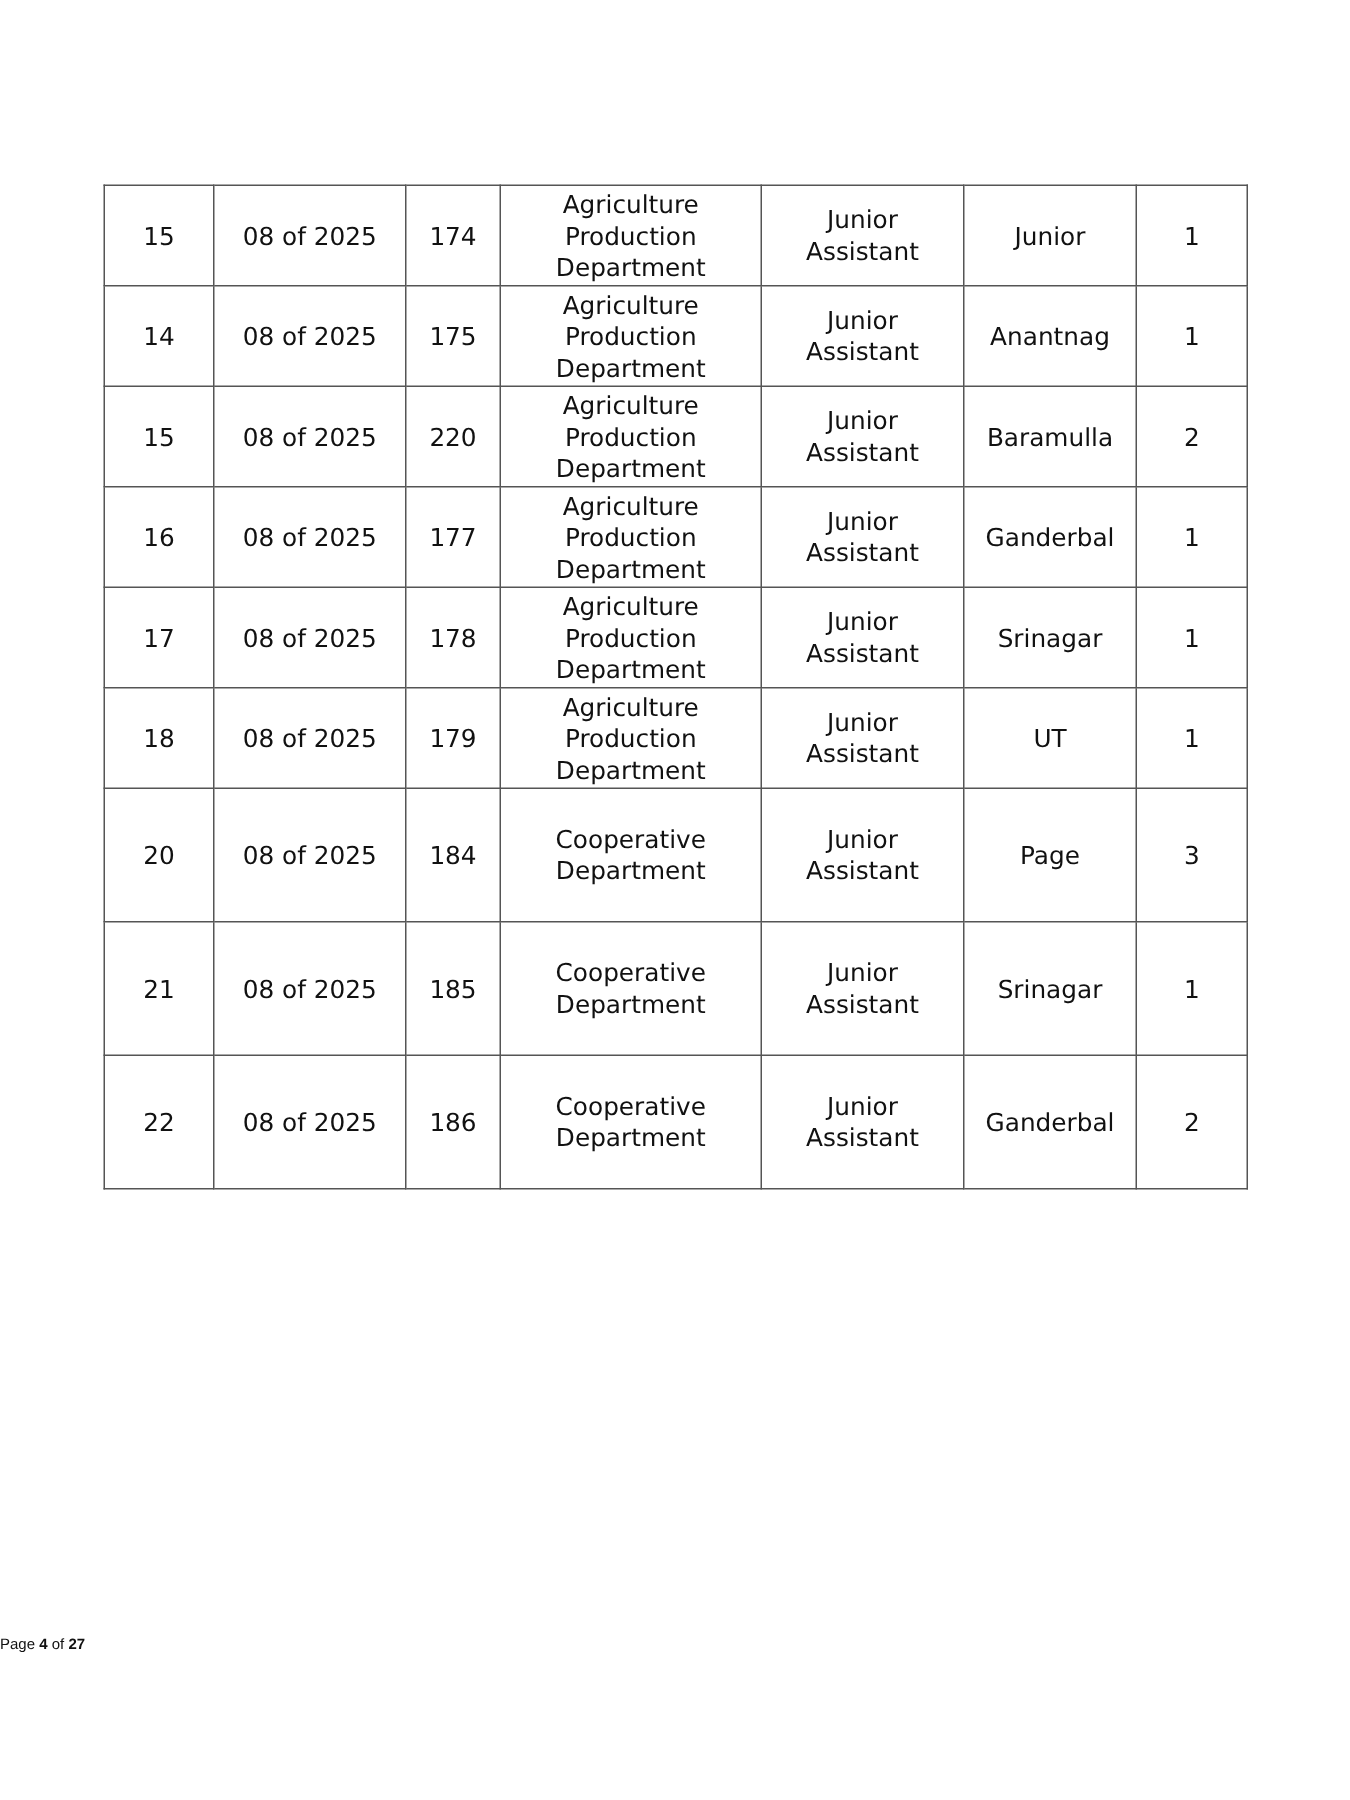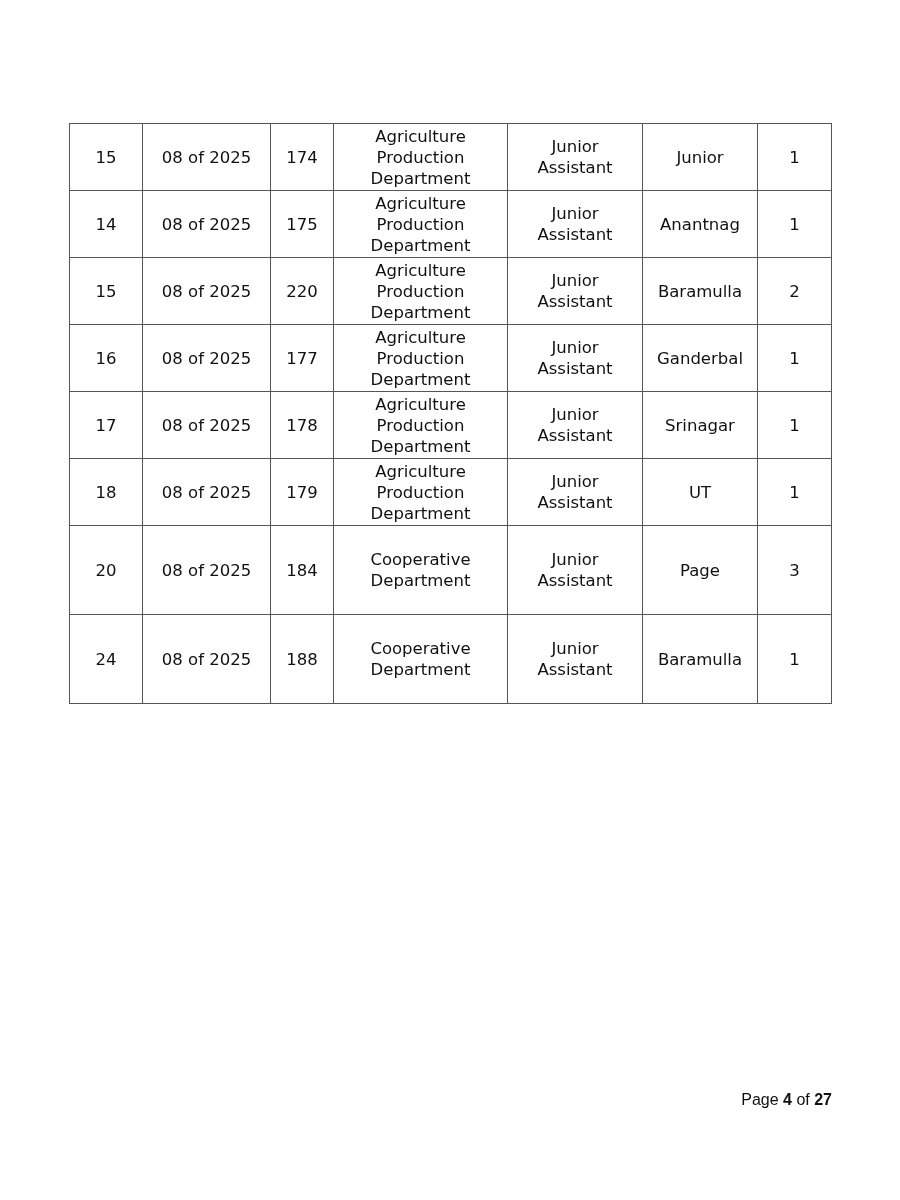--- a/index.html
+++ b/index.html
@@ -21,21 +21,21 @@
     col.c3 { width: 63px; }
     col.c4 { width: 174px; }
     col.c5 { width: 135px; }
     col.c6 { width: 115px; }
     col.c7 { width: 74px; }
     tr.short td { height: 66px; }
     tr.tall td { height: 88px; }
     td.bold { font-weight: normal; }
     .footer {
       position: absolute; left: 0; width: 832px; top: 1091px;
-      text-align: right; font-family: "Liberation Sans", sans-serif; font-size: 16px;
+      text-align: left; font-family: "Liberation Sans", sans-serif; font-size: 10px;
     }
     .footer b { font-weight: bold; }
   </style>
 </head>
 <body>
 
 <table class="doc-table">
   <colgroup>
     <col class="c1">
       <col class="c2">
@@ -103,27 +103,36 @@
       <tr class="tall">
         <td>20</td>
         <td class="bold">08 of 2025</td>
         <td>184</td>
         <td><span>Cooperative</span><br><span>Department</span></td>
         <td><span>Junior</span><br><span>Assistant</span></td>
         <td>Page</td>
         <td class="bold">3</td>
       </tr>
       <tr class="tall">
-        <td>24</td>
+        <td>21</td>
         <td class="bold">08 of 2025</td>
-        <td>188</td>
+        <td>185</td>
         <td><span>Cooperative</span><br><span>Department</span></td>
         <td><span>Junior</span><br><span>Assistant</span></td>
-        <td>Baramulla</td>
+        <td>Srinagar</td>
         <td class="bold">1</td>
+      </tr>
+      <tr class="tall">
+        <td>22</td>
+        <td class="bold">08 of 2025</td>
+        <td>186</td>
+        <td><span>Cooperative</span><br><span>Department</span></td>
+        <td><span>Junior</span><br><span>Assistant</span></td>
+        <td>Ganderbal</td>
+        <td class="bold">2</td>
       </tr>
     </tbody>
 </table>
 
 <div class="footer">
   <span>Page</span>
   <b>4</b>
   <span>of</span>
   <b>27</b>
 </div>

